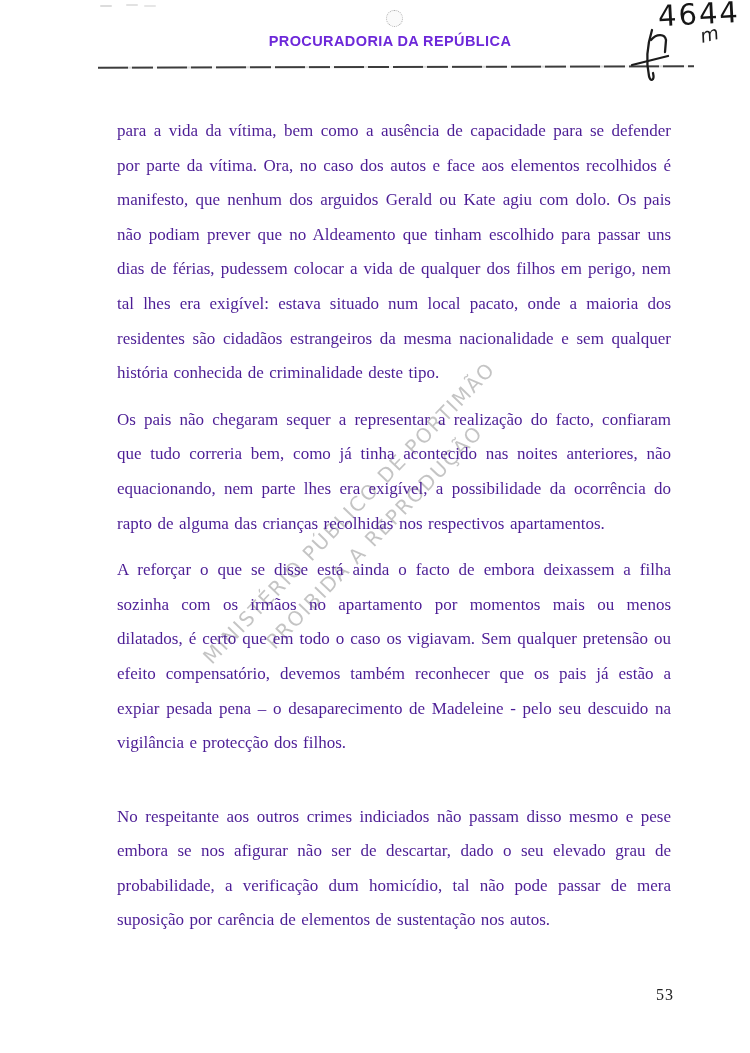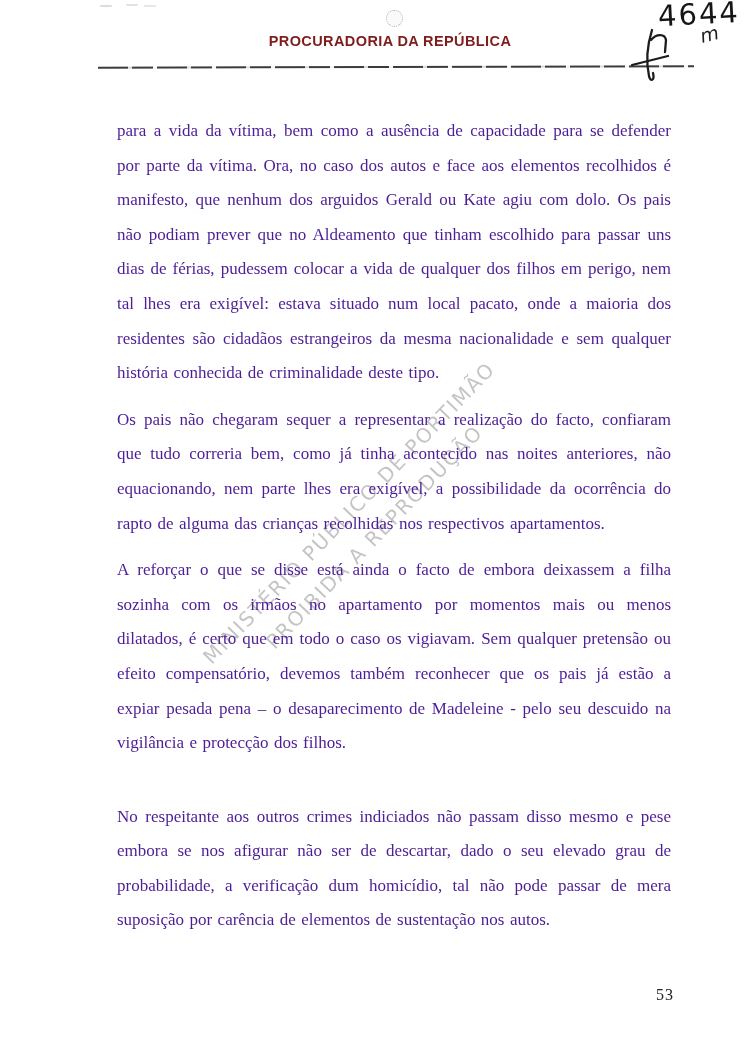--- a/index.html
+++ b/index.html
@@ -21,21 +21,21 @@
   
   .emblem{
     position:absolute;left:386px;top:10px;width:15px;height:15px;
     border:1.4px dotted #9f9f9f;border-radius:50%;
     opacity:.85;background:rgba(240,240,240,.4);
   }
   .header{
     position:absolute;left:215px;top:33px;width:350px;
     text-align:center;
     font-family:"Liberation Sans", sans-serif;
-    color:#7f1d1d;
+    color:#6d28d9;
   }
   .org{font-size:14.5px;font-weight:bold;letter-spacing:.4px;line-height:17px;}
   .sub{font-size:10.8px;font-weight:bold;letter-spacing:.2px;line-height:13px;}
   
   .rule{
     position:absolute;left:98px;top:66px;width:596px;height:2px;
     background:repeating-linear-gradient(90deg,
       #3c3c3c 0 30px, rgba(60,60,60,.18) 30px 34px,
       #3c3c3c 34px 55px, rgba(60,60,60,.05) 55px 59px);
     transform:rotate(-.15deg);

